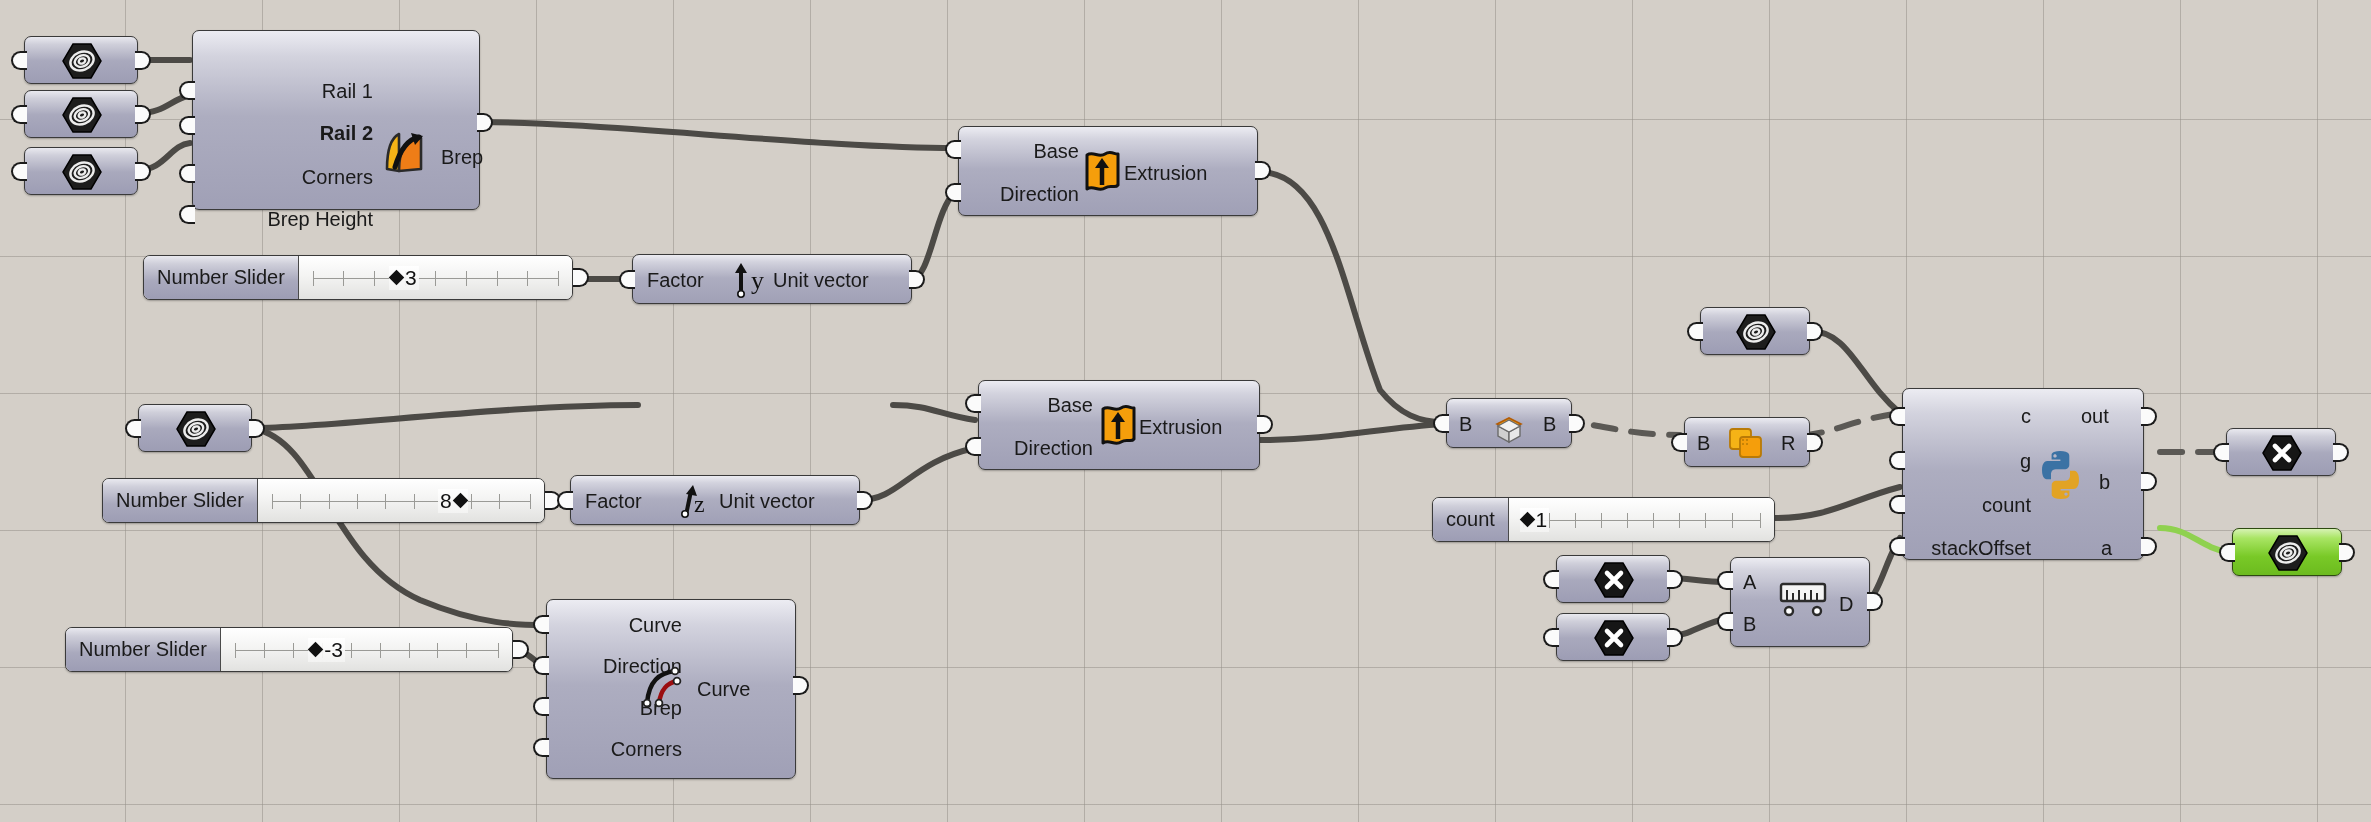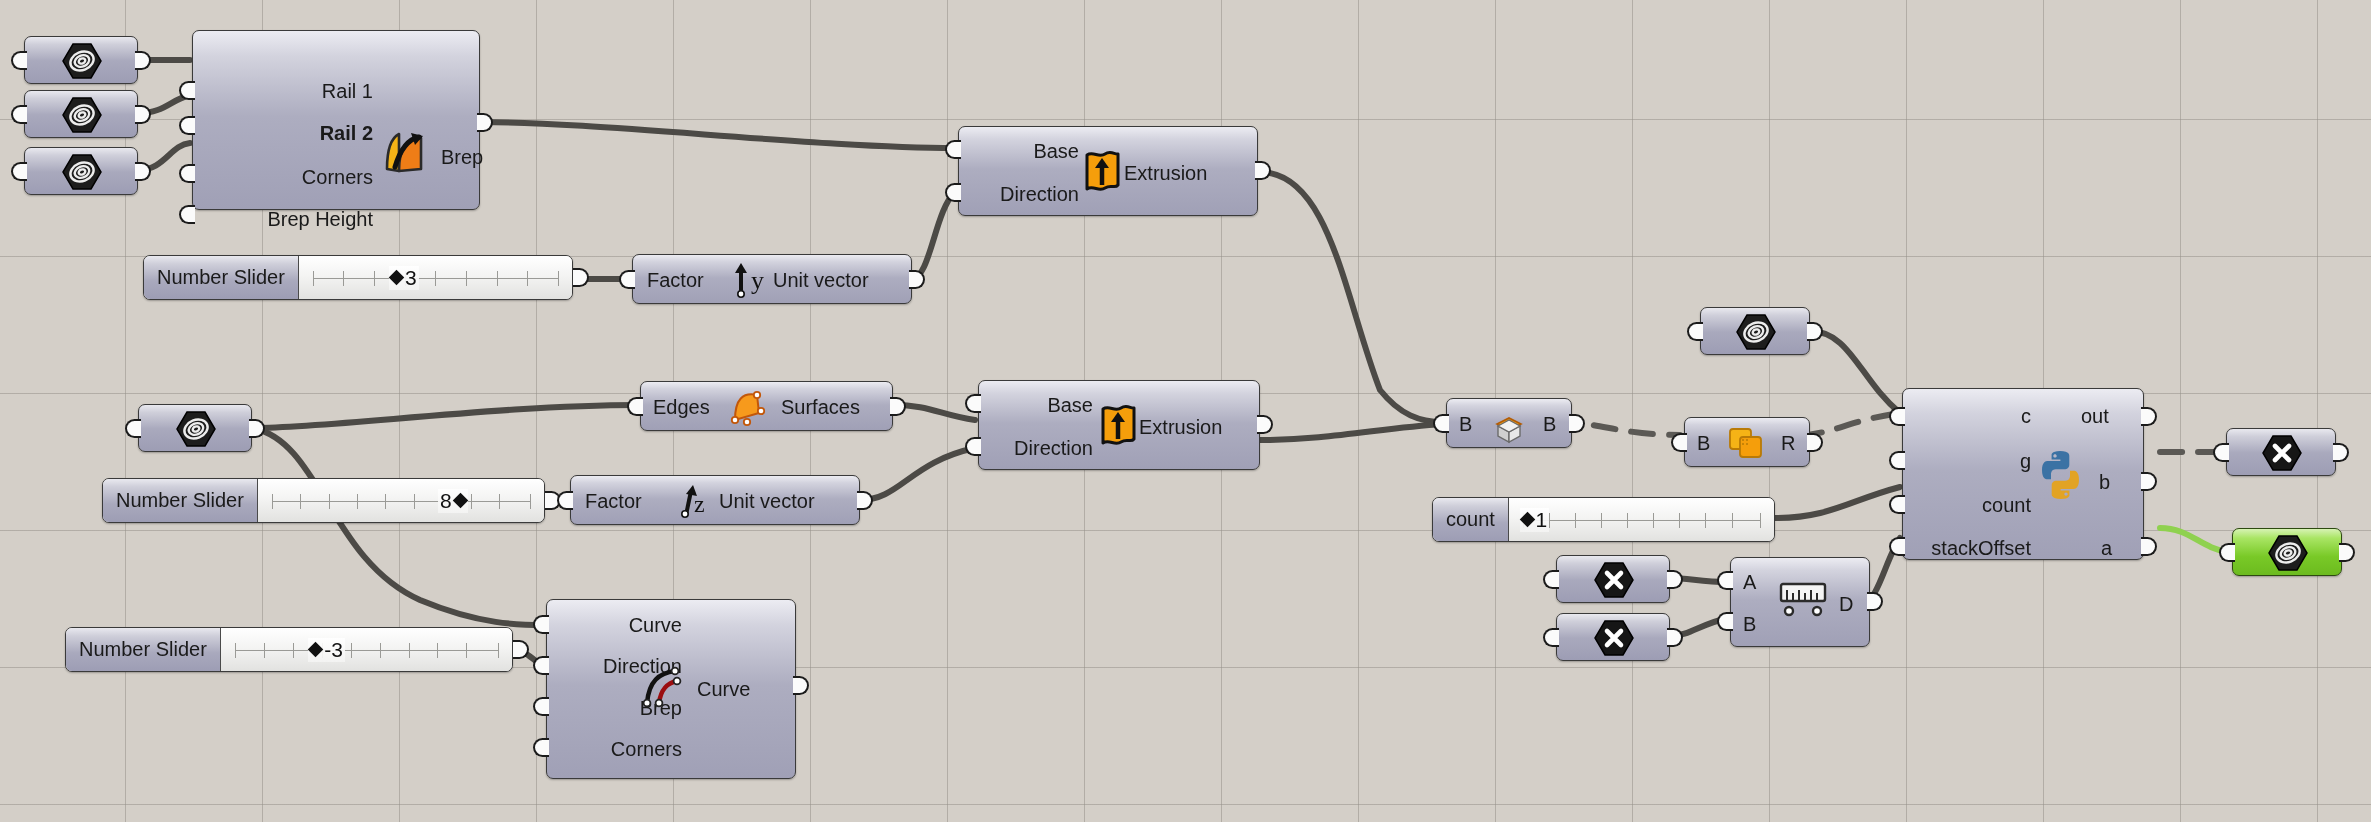--- a/index.html
+++ b/index.html
@@ -262,37 +262,20 @@
         <polygon points="12,2 30,2 40,19 30,36 12,36 2,19" fill="#1d1d1d" stroke="#000" stroke-width="1.5"></polygon>
         <g fill="none" stroke="#ededed" stroke-width="2.4">
           <ellipse cx="21" cy="19" rx="12" ry="9" transform="rotate(-22 21 19)"></ellipse>
           <ellipse cx="21" cy="19" rx="7.5" ry="5.5" transform="rotate(-22 21 19)"></ellipse>
           <ellipse cx="21" cy="19" rx="3.4" ry="2.5" transform="rotate(-22 21 19)"></ellipse>
         </g>
       </svg>
     </span>
   </div>
 
-  <div class="node comp" style="left:640px;top:381px;width:253px;height:50px;">
-    <span class="port left" style="left:-14px;top:15px;"></span>
-    <span class="port right" style="right:-14px;top:15px;"></span>
-    <span class="row in-label" style="left:12px;top:15px;">Edges</span>
-    <span class="row out-label" style="left:140px;top:15px;">Surfaces</span>
-    <span class="ico" style="left:86px;top:5px;width:46px;height:40px;">
-      <svg viewBox="0 0 46 40" width="46" height="40">
-        <path d="M8,33 C8,12 16,5 30,8 L32,26 Z" fill="#f79a1c" stroke="#c2570a" stroke-width="2"></path>
-        <g fill="#ffffff" stroke="#c2570a" stroke-width="1.8">
-          <circle cx="8" cy="33" r="3.2"></circle>
-            <circle cx="30" cy="8" r="3.2"></circle>
-          <circle cx="34" cy="24" r="3.2"></circle>
-            <circle cx="20" cy="35" r="3.2"></circle>
-        </g>
-      </svg>
-    </span>
-  </div>
 
   <div class="slider" style="left:102px;top:478px;width:443px;height:45px;">
     <span class="cap">Number Slider</span>
     <span class="track">
       <span class="ticks">
         <i style="left:0%"></i>
           <i style="left:11%"></i>
           <i style="left:22%"></i>
           <i style="left:33%"></i>
         <i style="left:44%"></i>

